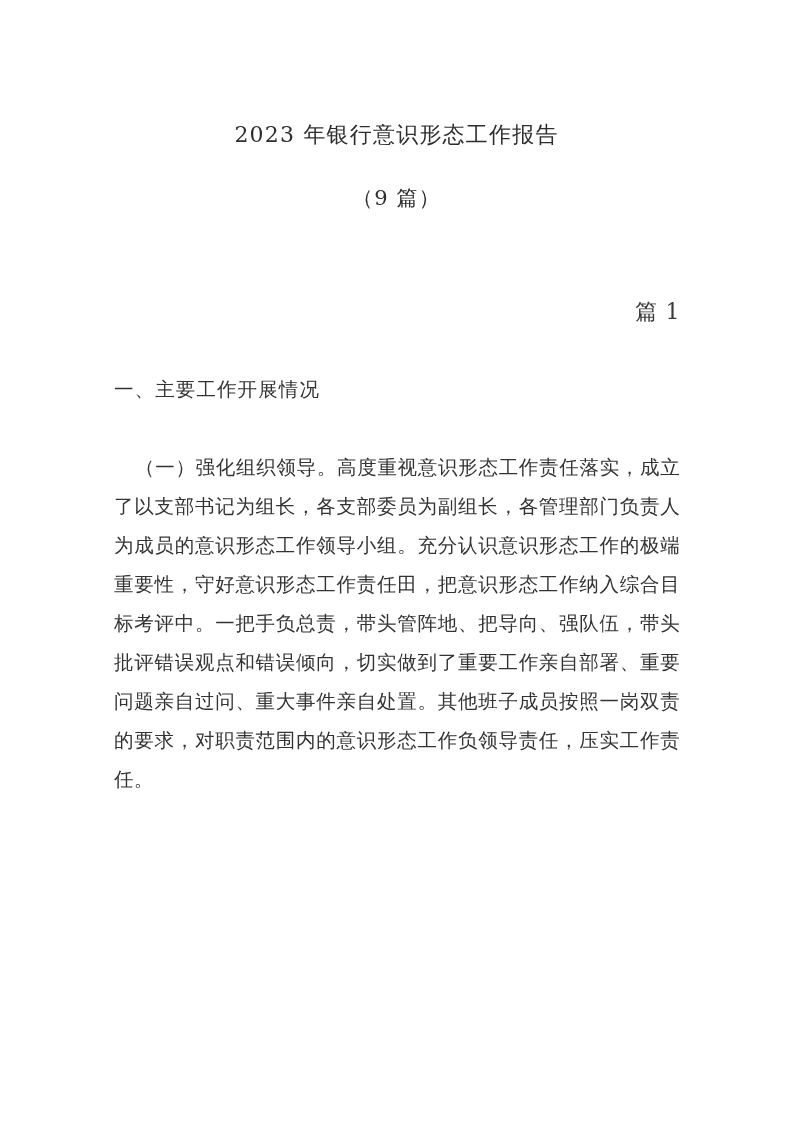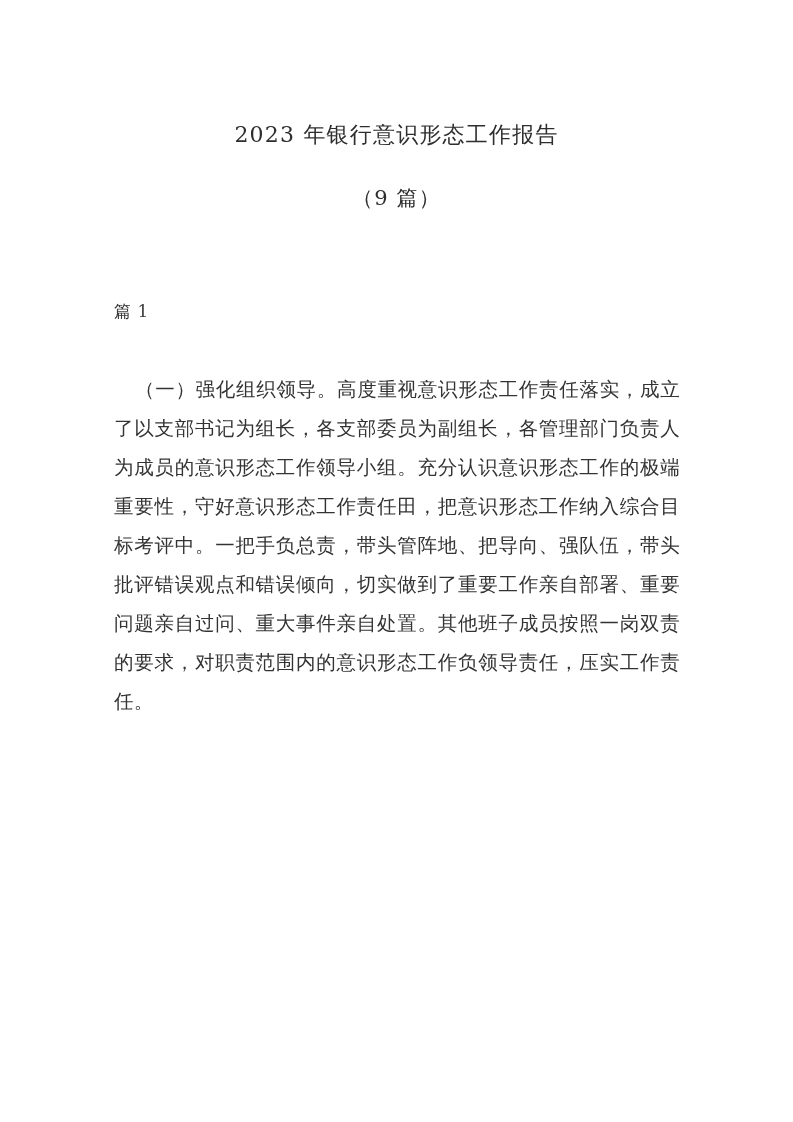--- a/index.html
+++ b/index.html
@@ -49,25 +49,26 @@
   }
 
   .body-block {
     position: absolute;
     left: 114px;
     top: 292px;
     width: 566px;
   }
 
   .piece-label {
-    font-size: 17px;
+    font-size: 22px;
     line-height: 39px;
     letter-spacing: 0.6px;
     color: #3a3a3a;
     margin: 0 0 39px 0;
+    text-align: right;
   }
 
   .section-heading {
     font-size: 19.5px;
     line-height: 39px;
     letter-spacing: 1.1px;
     color: #333333;
     margin: 0 0 39px 0;
     font-weight: normal;
   }
@@ -93,19 +94,20 @@
 <div class="page">
 
   <h1 class="doc-title">2023 年银行意识形态工作报告</h1>
 
   <div class="doc-subtitle">（9 篇）</div>
 
   <div class="body-block">
 
     <div class="piece-label">篇 1</div>
 
+    <div class="section-heading">一、主要工作开展情况</div>
 
     <p class="para">（一）强化组织领导。高度重视意识形态工作责任落实，成立了以支部书记为组长，各支部委员为副组长，各管理部门负责人为成员的意识形态工作领导小组。充分认识意识形态工作的极端重要性，守好意识形态工作责任田，把意识形态工作纳入综合目标考评中。一把手负总责，带头管阵地、把导向、强队伍，带头批评错误观点和错误倾向，切实做到了重要工作亲自部署、重要问题亲自过问、重大事件亲自处置。其他班子成员按照一岗双责的要求，对职责范围内的意识形态工作负领导责任，压实工作责任。</p>
 
 
   </div>
 
 </div>
 
 </body></html>

